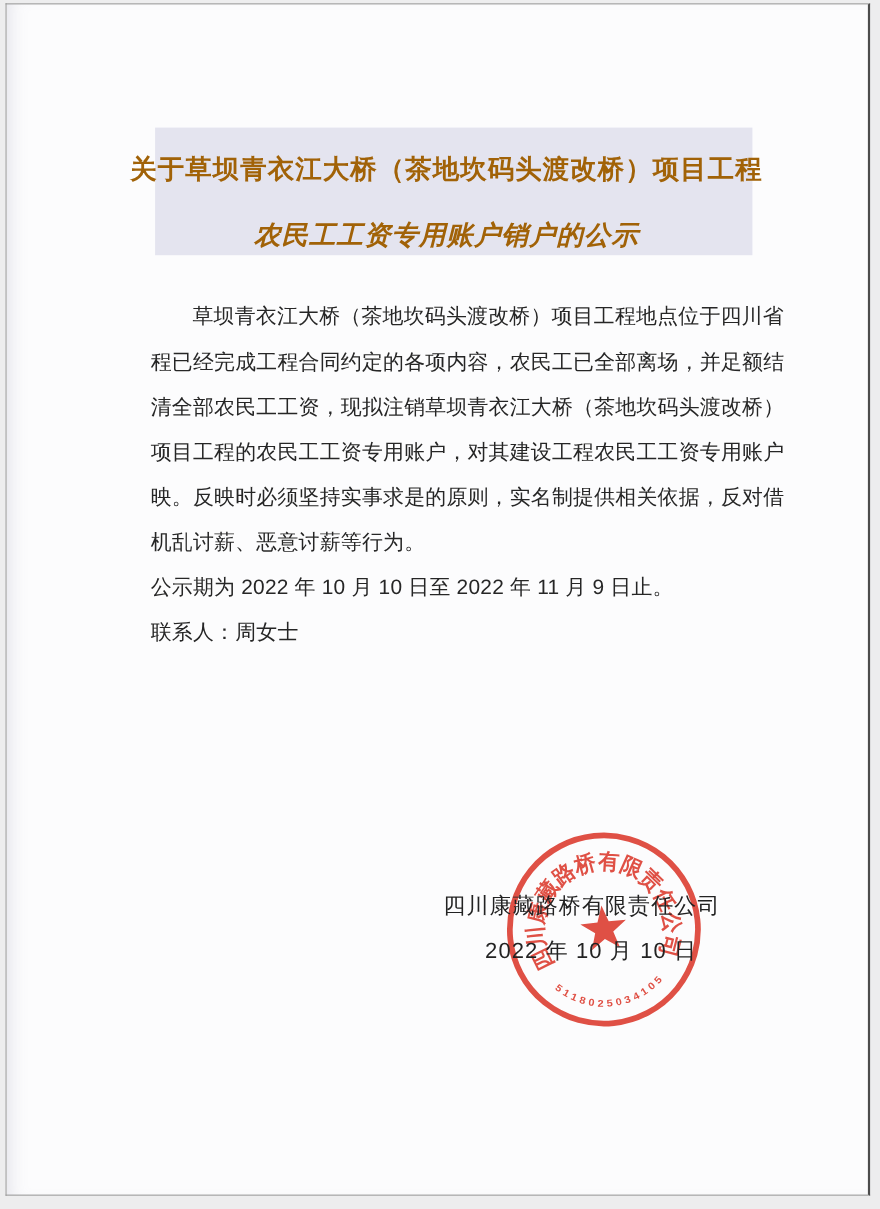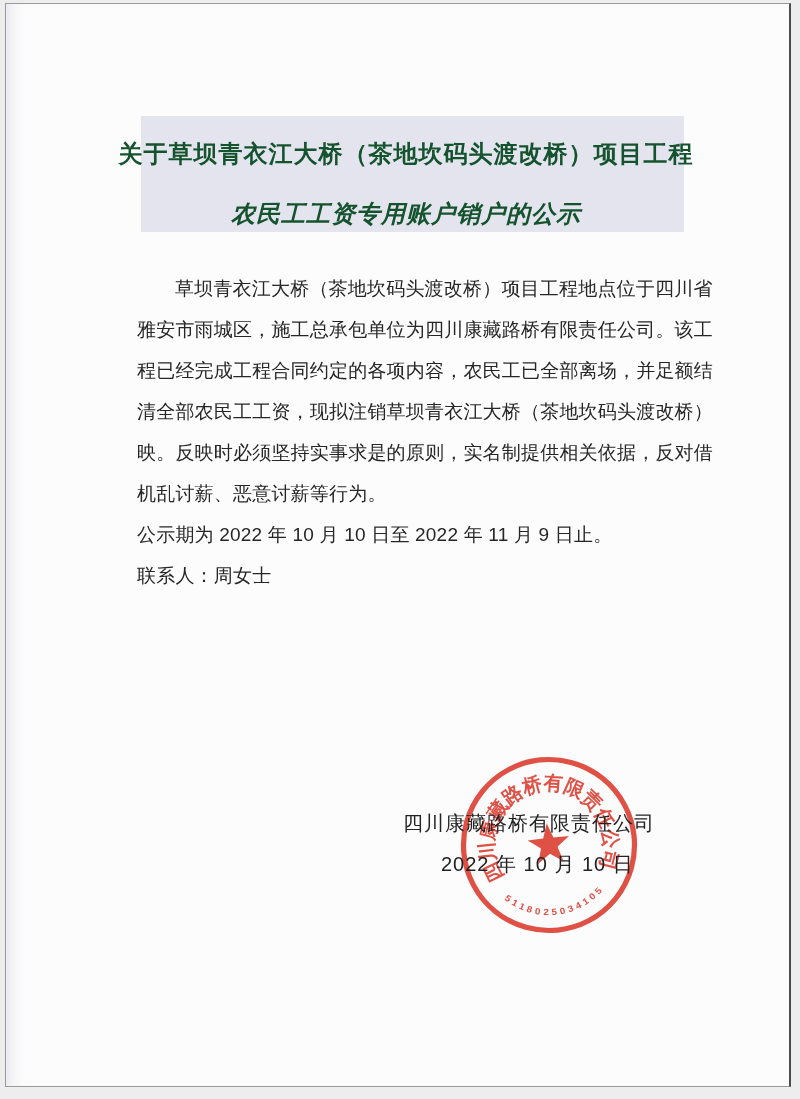--- a/index.html
+++ b/index.html
@@ -19,21 +19,21 @@
     box-shadow: inset 14px 0 18px -14px rgba(120,120,150,0.25);
   }
   .title-band {
     position: absolute; left: 135px; top: 112px;
     width: 543px; height: 116px;
     background: #e4e4ef;
   }
   .title-line {
     position: absolute; left: 100px; width: 600px;
     text-align: center;
-    font-size: 24px; font-weight: bold; color: #14532d;
+    font-size: 24px; font-weight: bold; color: #a16207;
     letter-spacing: 1px;
     white-space: nowrap;
   }
   .title-line-1 { top: 134px; }
   .title-line-2 { top: 194px; font-style: italic; }
   .body-block {
     position: absolute; left: 131px; top: 264px;
     width: 572px;
     font-size: 19px; color: #262626;
     line-height: 41px;
@@ -66,23 +66,23 @@
 
   <div class="page">
 
     <div class="title-band"></div>
 
     <div class="title-line title-line-1">关于草坝青衣江大桥（茶地坎码头渡改桥）项目工程</div>
     <div class="title-line title-line-2">农民工工资专用账户销户的公示</div>
 
     <div class="body-block">
       <div class="body-line indent">草坝青衣江大桥（茶地坎码头渡改桥）项目工程地点位于四川省</div>
-      <div class="body-line">雅安市雨城区，施工总承包单位为四川康藏路桥有限责任公司。该工</div>
       <div class="body-line">程已经完成工程合同约定的各项内容，农民工已全部离场，并足额结</div>
       <div class="body-line">清全部农民工工资，现拟注销草坝青衣江大桥（茶地坎码头渡改桥）</div>
+      <div class="body-line">项目工程的农民工工资专用账户，对其建设工程农民工工资专用账户</div>
       <div class="body-line">映。反映时必须坚持实事求是的原则，实名制提供相关依据，反对借</div>
       <div class="body-line">机乱讨薪、恶意讨薪等行为。</div>
       <div class="body-line">公示期为 2022 年 10 月 10 日至 2022 年 11 月 9 日止。</div>
       <div class="body-line">联系人：周女士</div>
     </div>
 
     <div class="signature-company">四川康藏路桥有限责任公司</div>
     <div class="signature-date">2022 年 10 月 10 日</div>
 
     <svg class="seal" viewBox="0 0 200 200">

